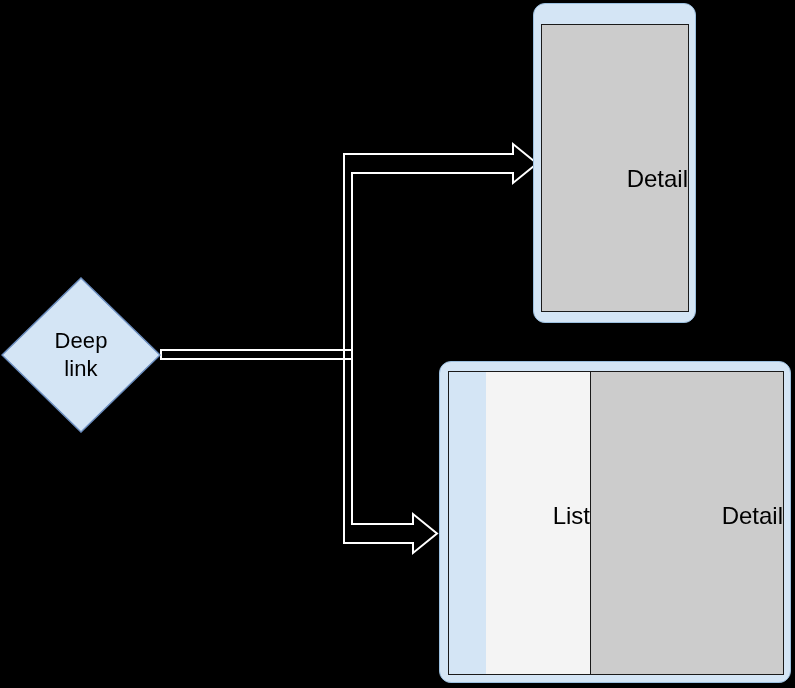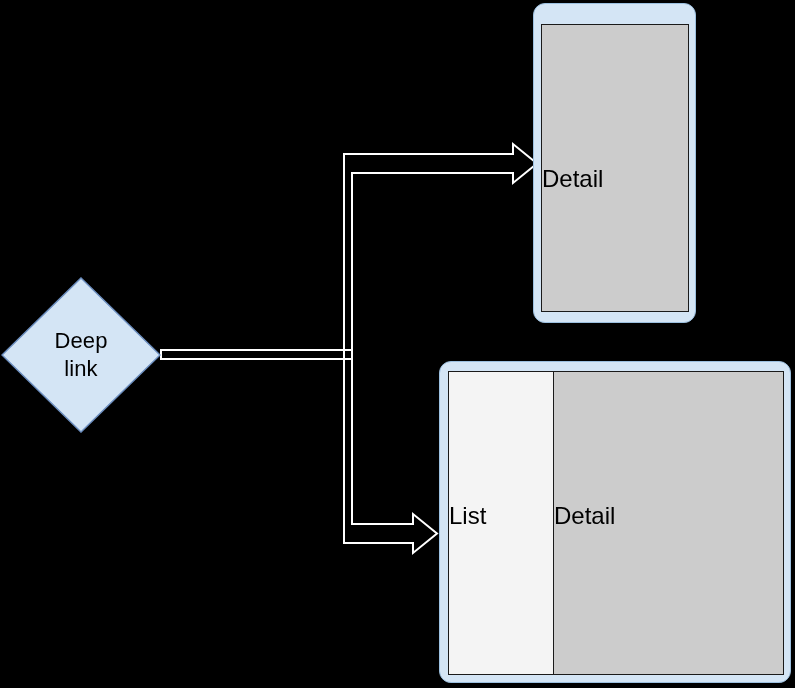--- a/index.html
+++ b/index.html
@@ -72,21 +72,21 @@
     box-sizing: border-box;
     border: 1px solid #1a1a1a;
     display: flex;
     flex-direction: row;
     overflow: hidden;
   }
   .pane {
     box-sizing: border-box;
     display: flex;
     align-items: flex-end;
-    justify-content: flex-start;
+    justify-content: flex-end;
     color: #000000;
     font-size: 24px;
     line-height: 28px;
   }
   .pane-label {
     display: block;
     padding-bottom: 142px;
   }
 
   
@@ -121,20 +121,21 @@
     left: 8px;
     top: 9px;
     width: 336px;
     height: 304px;
   }
   #device-list-detail .pane-list {
     width: 105px;
     flex: 0 0 105px;
     background: #f4f4f4;
     border-right: 1px solid #1a1a1a;
+    margin-left: 37px;
   }
   #device-list-detail .pane-detail {
     flex: 1 1 auto;
     background: #cccccc;
   }
   #device-list-detail .pane-label {
     padding-bottom: 144px;
   }
 </style>
 </head>

